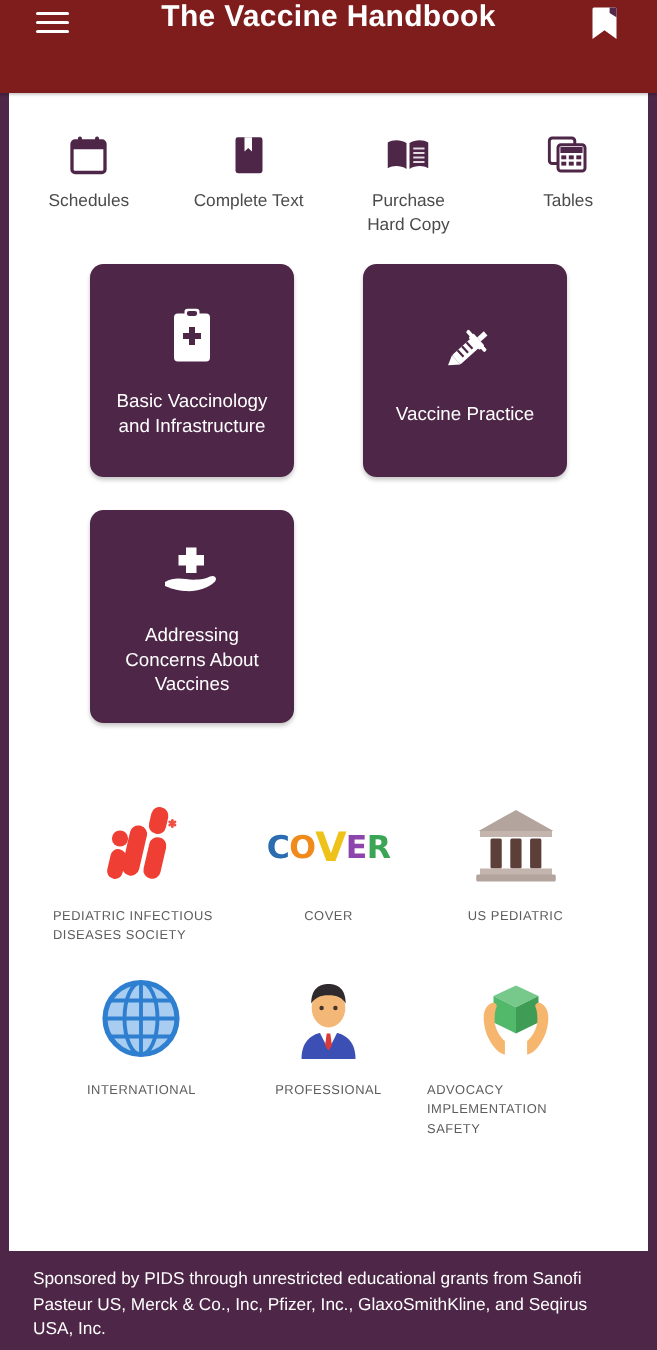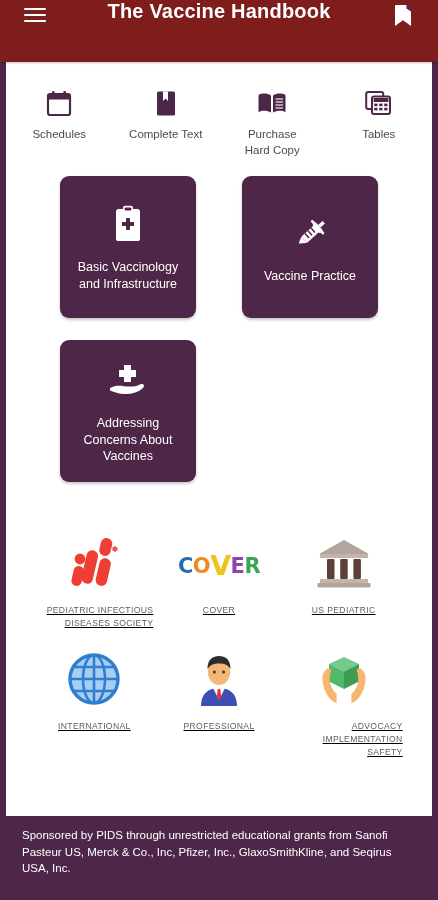--- a/index.html
+++ b/index.html
@@ -59,34 +59,34 @@
     box-shadow:0 2px 3px rgba(0,0,0,.22);
   }
   .card-ic { height:42px; display:flex; align-items:flex-end; justify-content:center; margin-bottom:16px; }
   .card-label {
     color:#ffffff; font-size:12.5px; line-height:1.35; text-align:center;
   }
 
   
   .logos { padding:28px 26px 0 26px; }
   .logo-row { display:flex; margin-bottom:18px; }
-  .logo-item { flex:1; display:flex; flex-direction:column; align-items:center;text-decoration:underline; }
+  .logo-item { flex:1; display:flex; flex-direction:column; align-items:center; }
   .logo-ic { height:62px; display:flex; align-items:center; justify-content:center; }
   .logo-label {
     margin-top:10px; font-size:8.6px; color:#5d5d5d; letter-spacing:.35px;
-    text-align:right; line-height:1.5; max-width:118px;
+    text-align:left; line-height:1.5; max-width:118px;
   }
 
   
   .cover-word { font-size:21px; font-weight:bold; letter-spacing:-0.5px; line-height:1; font-family:"DejaVu Sans", sans-serif; }
   .cover-word span { display:inline-block; }
 
   
   .footer {
-    position:absolute; left:0; bottom:0; width:438px; height:84px;
+    position:absolute; left:0; bottom:0; width:438px; height:66px;
     background:#4e2647; padding:11px 22px;
   }
   .footer-text {
     color:#ffffff; font-size:11.5px; line-height:1.45;
   }
 </style>
 </head>
 <body>
 
 <div id="app">

